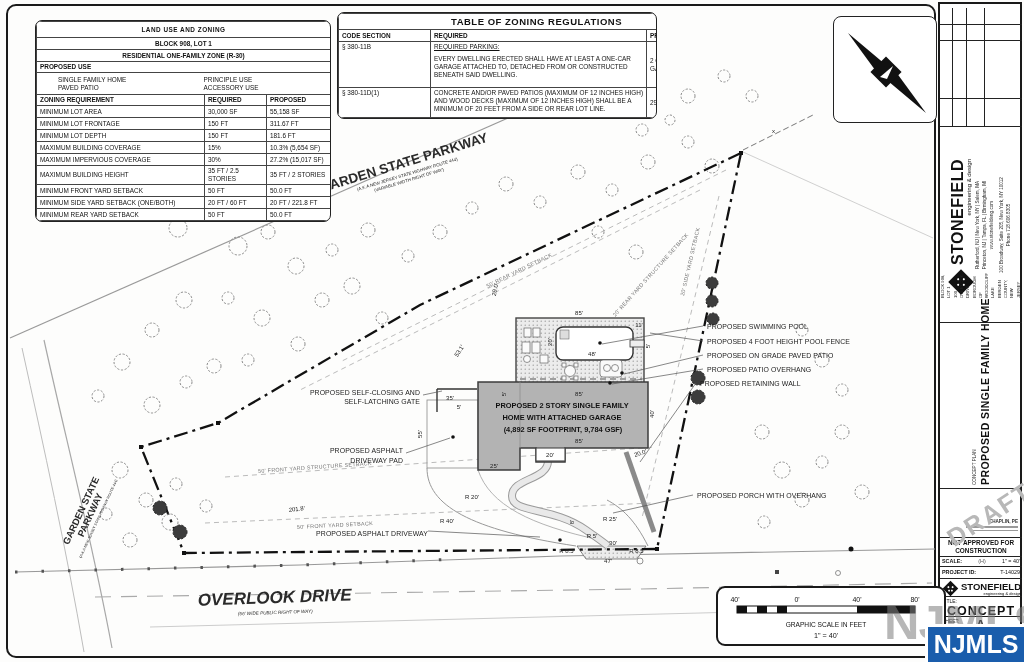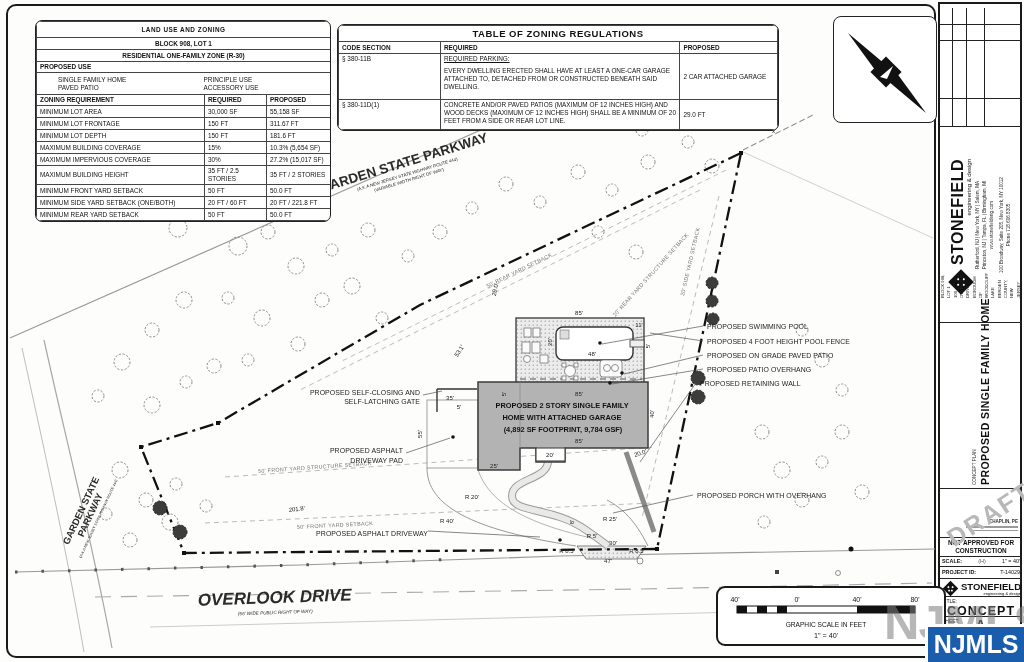--- a/index.html
+++ b/index.html
@@ -403,21 +403,21 @@
           </tr>
       <tr style="height:12px">
             <td>MINIMUM REAR YARD SETBACK</td>
             <td>50 FT</td>
             <td>50.0 FT</td>
           </tr>
     </tbody>
       </table>
   </div>
 
-  <div class="ztable" style="left:337px; top:24px; width:442px;">
+  <div class="ztable" style="left:337px; top:12px; width:320px;">
     <table>
       <colgroup>
           <col style="width:92px">
           <col style="width:216px">
           <col style="width:88px">
         </colgroup>
       <tbody>
           <tr>
             <td colspan="3" class="t-title" style="font-size:9.5px">TABLE OF ZONING REGULATIONS</td>
           </tr>

